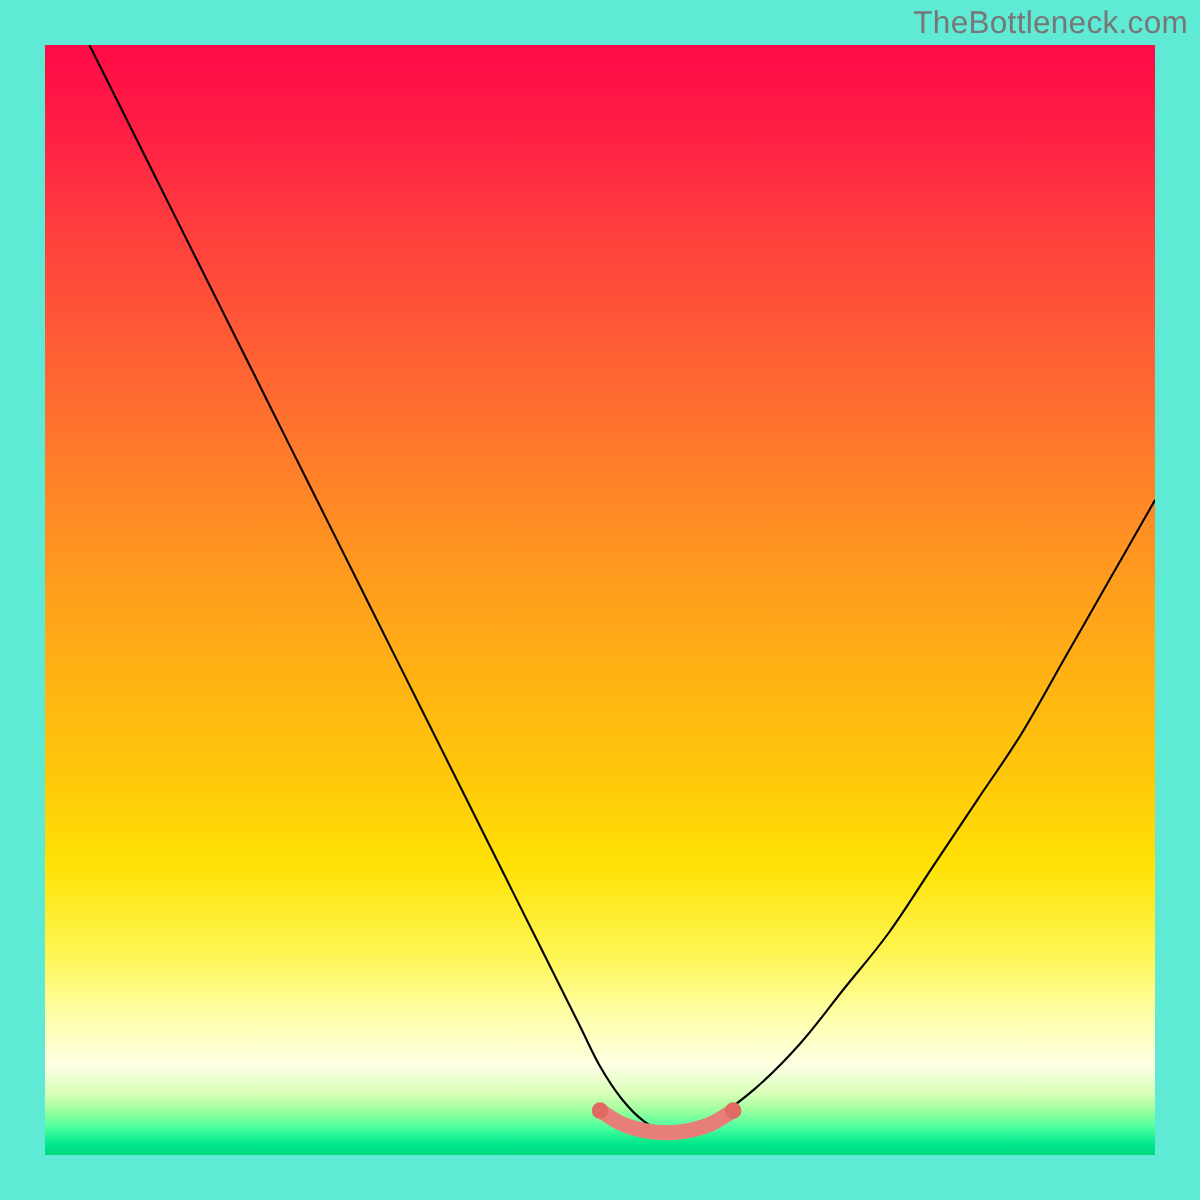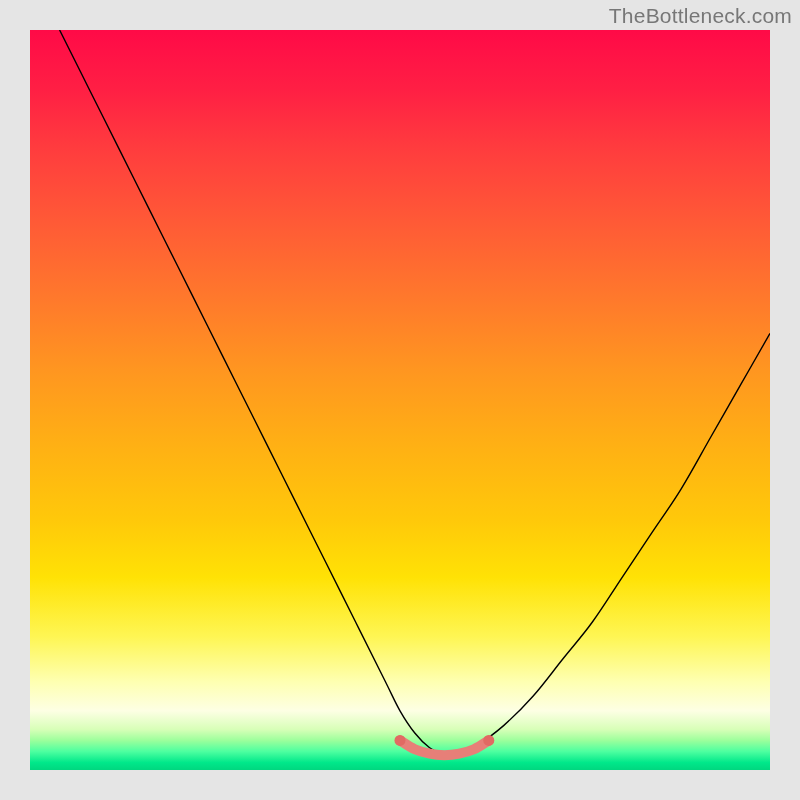--- a/index.html
+++ b/index.html
@@ -8,21 +8,21 @@
     width: 800px;
     height: 800px;
     overflow: hidden;
     background: #000;
     font-family: Arial, Helvetica, sans-serif;
   }
   .frame {
     position: relative;
     width: 800px;
     height: 800px;
-    background: #e5e5e5;
+    background: #5eead4;
   }
   .plot {
     position: absolute;
     left: 30px;
     top: 30px;
     width: 740px;
     height: 740px;
     
     background: linear-gradient(
       to bottom,

